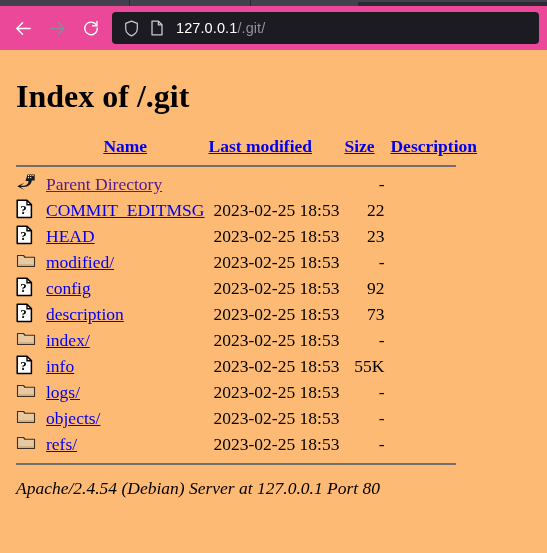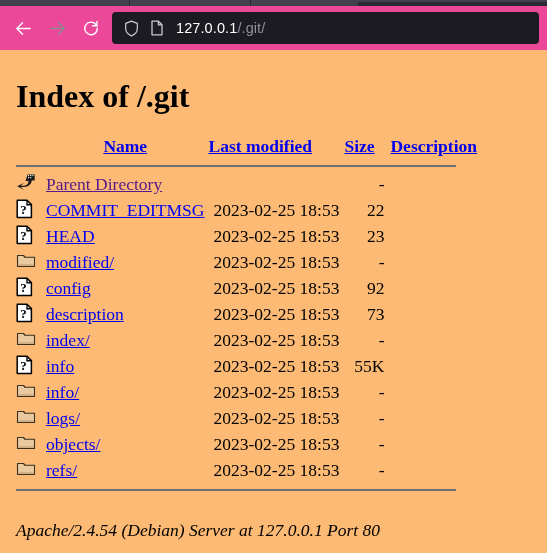--- a/index.html
+++ b/index.html
@@ -150,21 +150,21 @@
   .rule {
     height: 2px;
     background: #707070;
     width: 440px;
     margin: 4px 0;
   }
   .rule-bottom { margin: 6px 0 0 0; }
   #footer-address {
     font-style: italic;
     font-size: 17.5px;
-    margin: 29px 0 0 8px;
+    margin: 13px 0 0 8px;
     color: #000000;
   }
   .icon-cell {
     display: block;
     width: 20px;
     height: 22px;
     position: relative;
   }
 </style>
 </head>
@@ -347,33 +347,20 @@
           <td class="col-desc"></td>
         </tr>
         <tr>
           <td class="col-icon">
             <span class="icon-cell"><svg width="20" height="18" viewBox="0 0 20 18">
                 <path d="M1.5 4.5 h6 l1.6 1.8 h9.4 v9.2 h-17 z" fill="#e8c9a0" stroke="#3a2f20" stroke-width="1.1" stroke-linejoin="round"></path>
                 <path d="M1.5 4.5 h6 l1.6 1.8" fill="none" stroke="#3a2f20" stroke-width="1.1"></path>
                 <rect x="2.6" y="13.4" width="15" height="1.3" fill="#c8a274"></rect>
               </svg></span>
           </td>
-          <td class="col-name"><a href="#">info/</a></td>
-          <td class="col-date">2023-02-25 18:53</td>
-          <td class="col-size">-</td>
-          <td class="col-desc"></td>
-        </tr>
-        <tr>
-          <td class="col-icon">
-            <span class="icon-cell"><svg width="20" height="18" viewBox="0 0 20 18">
-                <path d="M1.5 4.5 h6 l1.6 1.8 h9.4 v9.2 h-17 z" fill="#e8c9a0" stroke="#3a2f20" stroke-width="1.1" stroke-linejoin="round"></path>
-                <path d="M1.5 4.5 h6 l1.6 1.8" fill="none" stroke="#3a2f20" stroke-width="1.1"></path>
-                <rect x="2.6" y="13.4" width="15" height="1.3" fill="#c8a274"></rect>
-              </svg></span>
-          </td>
           <td class="col-name"><a href="#">logs/</a></td>
           <td class="col-date">2023-02-25 18:53</td>
           <td class="col-size">-</td>
           <td class="col-desc"></td>
         </tr>
         <tr>
           <td class="col-icon">
             <span class="icon-cell"><svg width="20" height="18" viewBox="0 0 20 18">
                 <path d="M1.5 4.5 h6 l1.6 1.8 h9.4 v9.2 h-17 z" fill="#e8c9a0" stroke="#3a2f20" stroke-width="1.1" stroke-linejoin="round"></path>
                 <path d="M1.5 4.5 h6 l1.6 1.8" fill="none" stroke="#3a2f20" stroke-width="1.1"></path>

